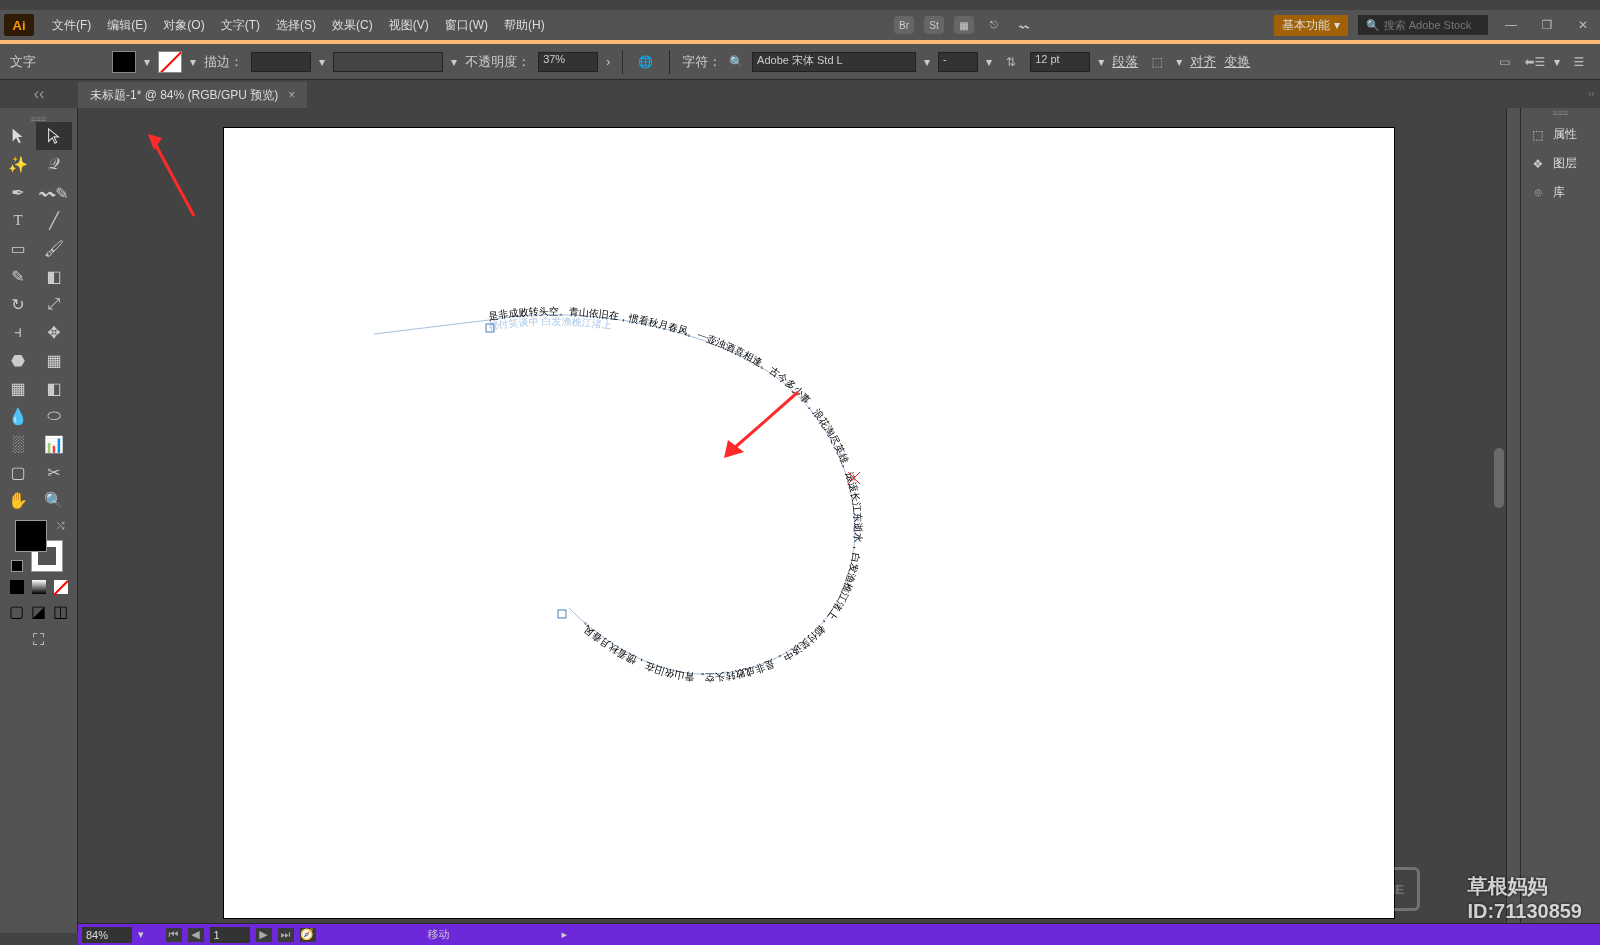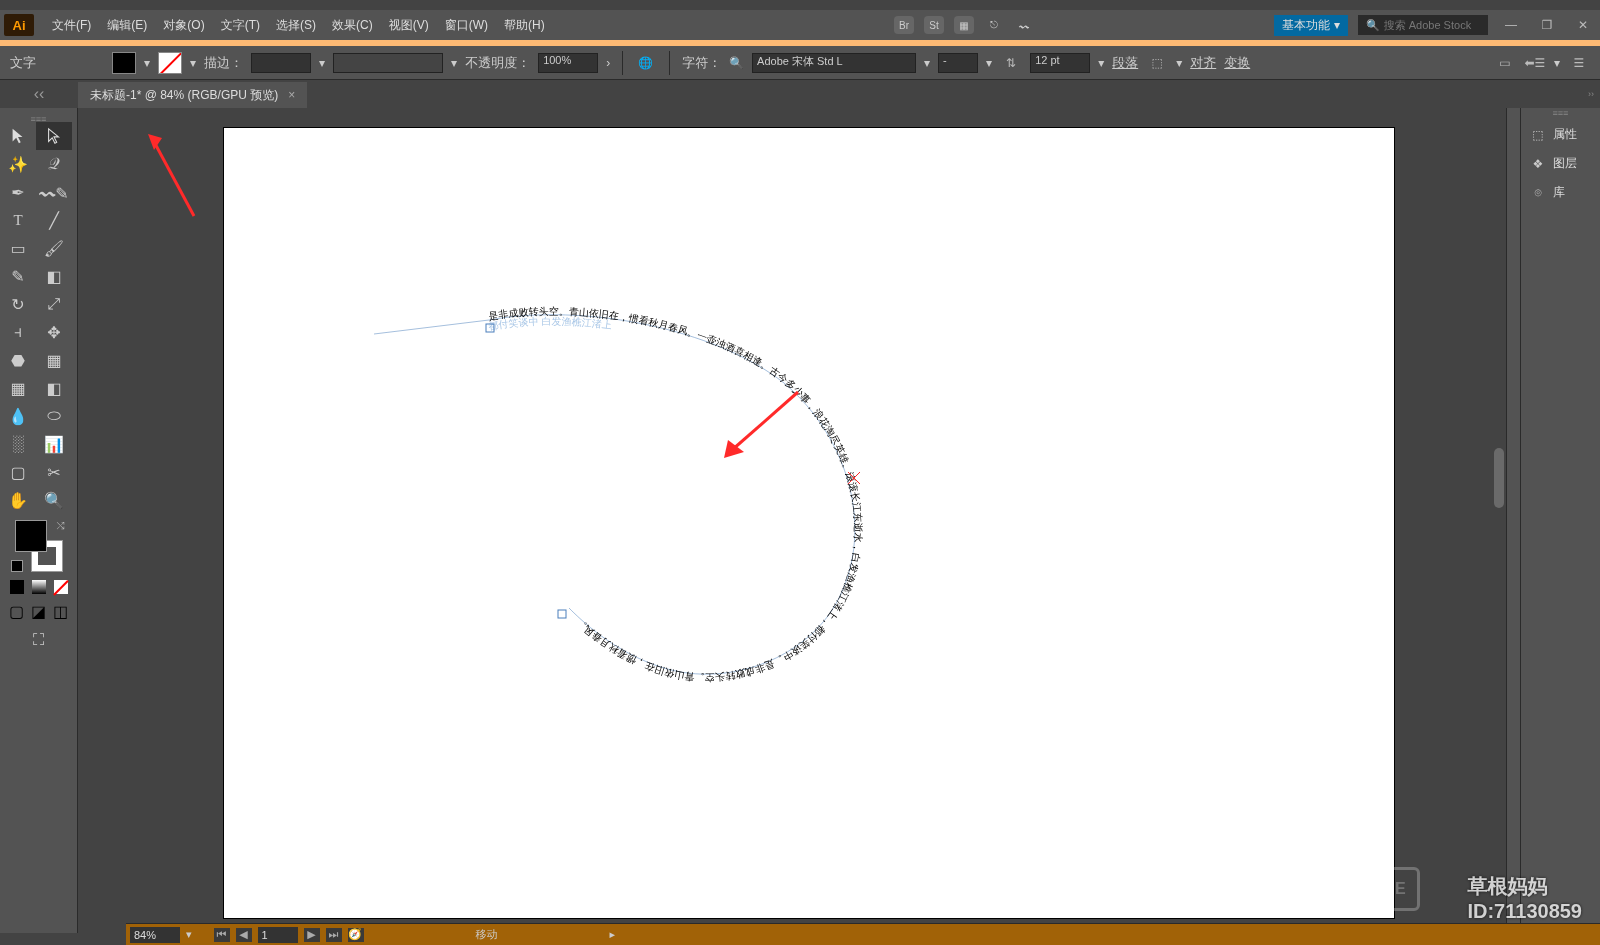--- a/index.html
+++ b/index.html
@@ -4,26 +4,26 @@
 <style>
 * { margin: 0; padding: 0; box-sizing: border-box; font-family: "Microsoft YaHei", sans-serif; user-select: none; }
 body { width: 1600px; height: 945px; background: #434343; overflow: hidden; position: relative; }
 
 
 .menubar { height: 30px; background: #535353; display: flex; align-items: center; padding: 0 4px; color: #ddd; font-size: 12px; margin-top: 10px; }
 .ai-logo { width: 30px; height: 22px; background: #2f1b06; color: #ff9a00; display: flex; align-items: center; justify-content: center; font-weight: bold; font-size: 13px; margin-right: 10px; border-radius: 2px; }
 .menu-item { padding: 0 8px; cursor: pointer; }
 .menubar-right { margin-left: auto; display: flex; align-items: center; gap: 10px; }
 .menubar-icon { width: 20px; height: 18px; background: #666; border-radius: 4px; display:flex; align-items:center; justify-content:center; color:#ccc; font-size:10px; }
-.workspace-sel { background: #0369a1; color: #ddd; padding: 2px 8px; font-size: 12px; display:flex; align-items:center; gap:4px; }
+.workspace-sel { background: #a16207; color: #ddd; padding: 2px 8px; font-size: 12px; display:flex; align-items:center; gap:4px; }
 .search-box { background: #2a2a2a; color: #888; padding: 2px 8px; font-size: 11px; width: 130px; height: 20px; display:flex; align-items:center; gap:4px; }
 .win-btn { width: 26px; height: 18px; display:flex; align-items:center; justify-content:center; color:#bbb; }
 
 
-.controlbar { height: 40px; background: #535353; border-top: 6px solid #fdba74; border-bottom: 1px solid #2a2a2a; display: flex; align-items: center; padding: 0 10px; color: #ccc; font-size: 12px; gap: 8px; }
+.controlbar { height: 40px; background: #535353; border-top: 4px solid #fdba74; border-bottom: 1px solid #2a2a2a; display: flex; align-items: center; padding: 0 10px; color: #ccc; font-size: 12px; gap: 8px; }
 .ctrl-label { color: #ccc; font-size: 13px; }
 .color-swatch { width: 24px; height: 22px; background: #000; border: 1px solid #888; }
 .color-swatch.red-slash { background: #fff; position: relative; overflow: hidden; }
 .color-swatch.red-slash::after { content:''; position:absolute; width:140%; height:2px; background:red; top:50%; left:-20%; transform: rotate(-45deg); }
 .ctrl-input { background: #333; border: 1px solid #222; color: #ccc; width: 60px; height: 20px; font-size: 11px; padding: 0 4px; }
 .ctrl-wide { width: 110px; }
 .ctrl-xl { width: 164px; }
 .icon-btn { width: 22px; height: 20px; display:flex; align-items:center; justify-content:center; color:#bbb; }
 .sep { width:1px; height:24px; background:#2a2a2a; margin:0 4px; }
 
@@ -59,27 +59,27 @@
 .red-arrow2 { position:absolute; left:640px; top:278px; pointer-events:none; }
 
 
 .dock-thin { width: 14px; background: #535353; border-left: 1px solid #2a2a2a; display:flex; flex-direction:column; align-items:center; }
 .right-panel { width: 80px; background: #535353; border-left: 1px solid #2a2a2a; }
 .rp-header { height: 12px; display:flex; justify-content:center; color:#888; font-size:9px; }
 .rp-item { display:flex; align-items:center; gap:6px; padding: 6px 8px; color: #ddd; font-size: 12px; }
 .rp-icon { width: 18px; height: 16px; color:#ccc; display:flex; align-items:center; justify-content:center; }
 
 
-.statusbar { height: 22px; background: #a16207; border-top: 1px solid #2a2a2a; display:flex; align-items:center; color:#ccc; font-size:11px; padding:0 4px; gap:6px; position:absolute; bottom:0; left:78px; right:0;margin-left:48px; }
+.statusbar { height: 22px; background: #6d28d9; border-top: 1px solid #2a2a2a; display:flex; align-items:center; color:#ccc; font-size:11px; padding:0 4px; gap:6px; position:absolute; bottom:0; left:78px; right:0; }
 .status-input { background:#333; color:#ddd; border:none; width:50px; height:16px; font-size:11px; padding:0 4px; }
 .nav-btn { width:16px; height:14px; display:flex; align-items:center; justify-content:center; color:#aaa; background:#3a3a3a; }
 
 
 .watermark { position:absolute; right:18px; bottom:22px; color:#fff; opacity:0.75; font-size:20px; text-align:left; pointer-events:none; font-weight:bold; text-shadow:0 0 3px #000; }
-.wm-icon { position:absolute; right:180px; bottom:34px; width:44px; height:44px; border:3px solid rgba(255,255,255,0.5); border-radius:6px; opacity:0.5; display:flex; align-items:center; justify-content:center; color:rgba(255,255,255,0.5); font-size:16px; font-weight:bold; }
+.wm-icon { position:absolute; right:180px; bottom:34px; width:44px; height:44px; border:3px solid rgba(255,255,255,0.5); border-radius:6px; opacity:0.5; display:flex; align-items:center; justify-content:center; color:rgba(255,255,255,0.5); font-size:13px; font-weight:bold; }
 
 svg.tool-svg { width:18px; height:18px; }
 .scroll-track-v { position:absolute; right:0; top:0; bottom:0; width:14px; background:#434343; }
 .scroll-thumb-v { position:absolute; right:2px; top:340px; width:10px; height:60px; background:#6a6a6a; border-radius:5px; }
 </style>
 </head>
 <body>
 
 <div class="menubar">
   <div class="ai-logo">Ai</div>
@@ -119,21 +119,21 @@
   <div class="color-swatch"></div>
   <span>▾</span>
   <div class="color-swatch red-slash"></div>
   <span>▾</span>
   <span class="ctrl-label">描边：</span>
   <div class="ctrl-input"></div>
   <span>▾</span>
   <div class="ctrl-input ctrl-wide" style="background:#444;"></div>
   <span>▾</span>
   <span class="ctrl-label">不透明度：</span>
-  <div class="ctrl-input">100%</div>
+  <div class="ctrl-input">37%</div>
   <span>›</span>
   <div class="sep"></div>
   <div class="icon-btn">🌐</div>
   <div class="sep"></div>
   <span class="ctrl-label">字符：</span>
   <span style="color:#aaa;">🔍</span>
   <div class="ctrl-input ctrl-xl">Adobe 宋体 Std L</div>
   <span>▾</span>
   <div class="ctrl-input" style="width:40px;">-</div>
   <span>▾</span>

